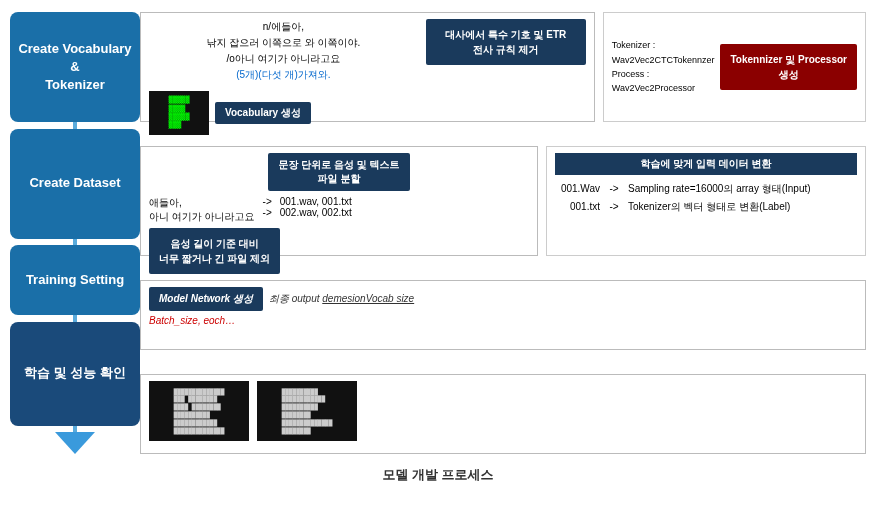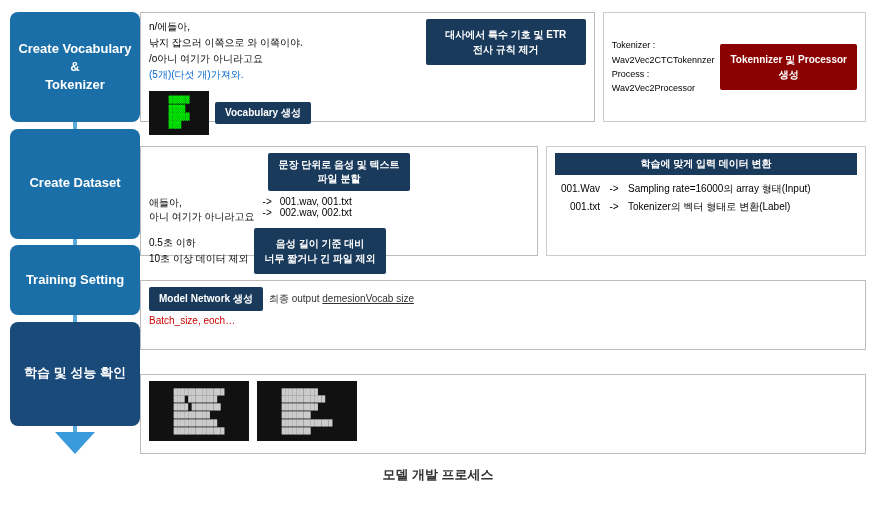--- a/index.html
+++ b/index.html
@@ -350,21 +350,21 @@
       <div class="spacer-line" style="height:10px;"></div>
       <div class="big-arrowhead"></div>
 
     </div>
 
     <div class="right-col">
 
       <div class="full-row" style="height:110px;">
         <div class="row-content" style="flex:1;">
           <div style="display:flex; flex-direction:row; gap:8px; align-items:flex-start;">
-            <div style="flex:1;">
+            <div style="flex:1;text-align:center;">
               <div style="font-size:10px; line-height:1.6;">
                 <div>n/에들아,</div>
                 <div>낚지 잡으러 이쪽으로 와 이쪽이야.</div>
                 <div>/o아니 여기가 아니라고요</div>
                 <div style="color:#0066cc;">(5개)(다섯 개)가져와.</div>
               </div>
             </div>
             <div class="special-remove-box">
               <span>대사에서 특수 기호 및 ETR</span><br>
               <span>전사 규칙 제거</span>
@@ -414,24 +414,20 @@
                 <div>-&gt;</div>
               </div>
               <div>
                 <div>001.wav, 001.txt</div>
                 <div>002.wav, 002.txt</div>
               </div>
             </div>
           </div>
 
           <div style="display:flex; flex-direction:row; align-items:center; gap:6px;">
-            <div style="font-size:10px; line-height:1.6;">
-              <div>0.5초 이하</div>
-              <div>10초 이상 데이터 제외</div>
-            </div>
             <div class="filter-btn">
               <span>음성 길이 기준 대비</span><br>
               <span>너무 짧거나 긴 파일 제외</span>
             </div>
           </div>
         </div>
 
         <div class="dataset-right">
           <div class="dataset-right-title">학습에 맞게 입력 데이터 변환</div>
           <div class="dataset-right-rows">
@@ -445,21 +441,21 @@
               <span class="dr-arrow">-&gt;</span>
               <span class="dr-desc">Tokenizer의 벡터 형태로 변환(Label)</span>
             </div>
           </div>
         </div>
       </div>
 
       <div style="height:12px;"></div>
 
       <div class="full-row" style="height:70px;">
-        <div class="row-content" style="flex:1;">
+        <div class="row-content" style="flex:1;font-style:italic;">
           <div class="training-row">
             <div class="training-btn">
               <span>Model Network 생성</span>
             </div>
             <div class="training-desc">
               <span>최종 output </span><span class="underline">demesionVocab size</span>
             </div>
           </div>
           <div class="training-row">
             <div class="training-desc">

